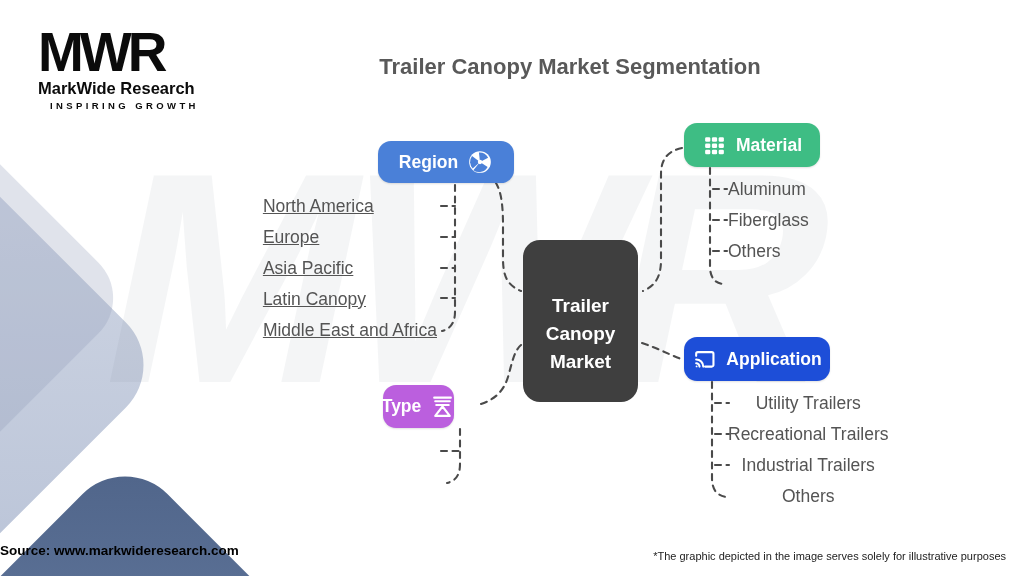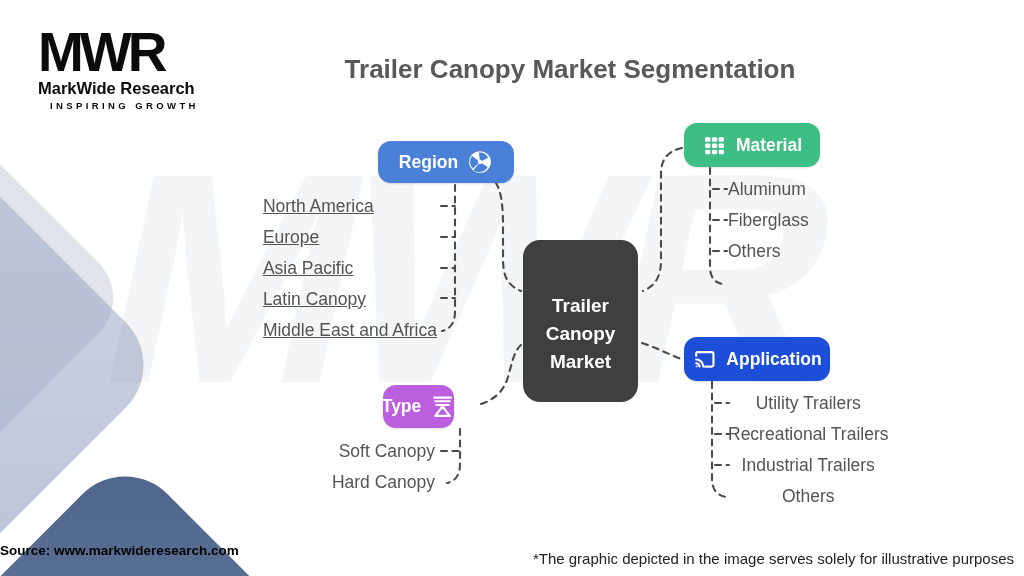--- a/index.html
+++ b/index.html
@@ -23,21 +23,21 @@
   .connectors path{fill:none;stroke:#4a4a4a;stroke-width:2.1;
     stroke-dasharray:6 5.5;stroke-linecap:round;}
 
   
   .logo{position:absolute;left:38px;top:26px;z-index:2;color:#0b0b0b;}
   .logo-acronym{font-size:55px;font-weight:900;letter-spacing:-4px;line-height:0.95;}
   .logo-name{font-size:16.5px;font-weight:800;margin-top:1px;}
   .logo-tagline{font-size:9.5px;font-weight:700;letter-spacing:3.4px;margin-top:2px;padding-left:2px;margin-left:10px;}
 
   .title{position:absolute;left:116px;right:0;top:54px;z-index:2;text-align:center;
-    font-size:26px;font-weight:700;color:#595959;}
+    font-size:22px;font-weight:700;color:#595959;}
 
   
   .node{position:absolute;z-index:2;display:flex;align-items:center;justify-content:center;
     gap:9px;border-radius:13px;box-shadow:0 1px 2px rgba(0,0,0,0.12);}
   .node-label{color:#fff;font-size:17.5px;font-weight:700;}
   .node-icon{display:flex;align-items:center;}
   .node-region{left:363px;top:141px;width:136px;height:42px;margin-left:15px;}
   .node-material{left:684px;top:123px;width:136px;height:44px;}
   .node-type{left:383px;top:385px;width:71px;height:43px;}
   .node-application{left:684px;top:337px;width:146px;height:44px;}
@@ -50,22 +50,22 @@
   .seg-list{position:absolute;z-index:2;color:#545454;font-size:17.5px;}
   .seg-item{height:31px;line-height:31px;white-space:nowrap;}
   .list-region{right:587px;top:191px;text-align:left;text-decoration:underline;}
   .list-material{left:728px;top:174px;text-align:left;}
   .list-type{right:589px;top:436px;text-align:right;}
   .list-application{left:728px;top:388px;text-align:center;}
 
   
   .source{position:absolute;left:0;width:1024px;top:543px;z-index:2;text-align:left;
     font-size:13.5px;font-weight:700;color:#000;}
-  .disclaimer{position:absolute;right:10px;top:550px;z-index:2;
-    font-size:15px;color:#222;}
+  .disclaimer{position:absolute;right:18px;top:550px;z-index:2;
+    font-size:11px;color:#222;}
 </style>
 </head>
 <body>
 
 <div class="canvas">
 
   <div class="decor decor-light"></div>
   <div class="decor decor-light-overlay"></div>
   <div class="decor decor-dark"></div>
   <div class="watermark">MWR</div>
@@ -171,24 +171,20 @@
       <div class="seg-item">Europe</div>
       <div class="seg-item">Asia Pacific</div>
       <div class="seg-item">Latin Canopy</div>
       <div class="seg-item">Middle East and Africa</div>
     </div>
   <div class="seg-list list-material">
       <div class="seg-item">Aluminum</div>
       <div class="seg-item">Fiberglass</div>
       <div class="seg-item">Others</div>
     </div>
-  <div class="seg-list list-type">
-      <div class="seg-item">Soft Canopy</div>
-      <div class="seg-item">Hard Canopy</div>
-    </div>
   <div class="seg-list list-application">
       <div class="seg-item">Utility Trailers</div>
       <div class="seg-item">Recreational Trailers</div>
       <div class="seg-item">Industrial Trailers</div>
       <div class="seg-item">Others</div>
     </div>
 
   <div class="source">Source: www.markwideresearch.com</div>
   <div class="disclaimer">*The graphic depicted in the image serves solely for illustrative purposes</div>
 

